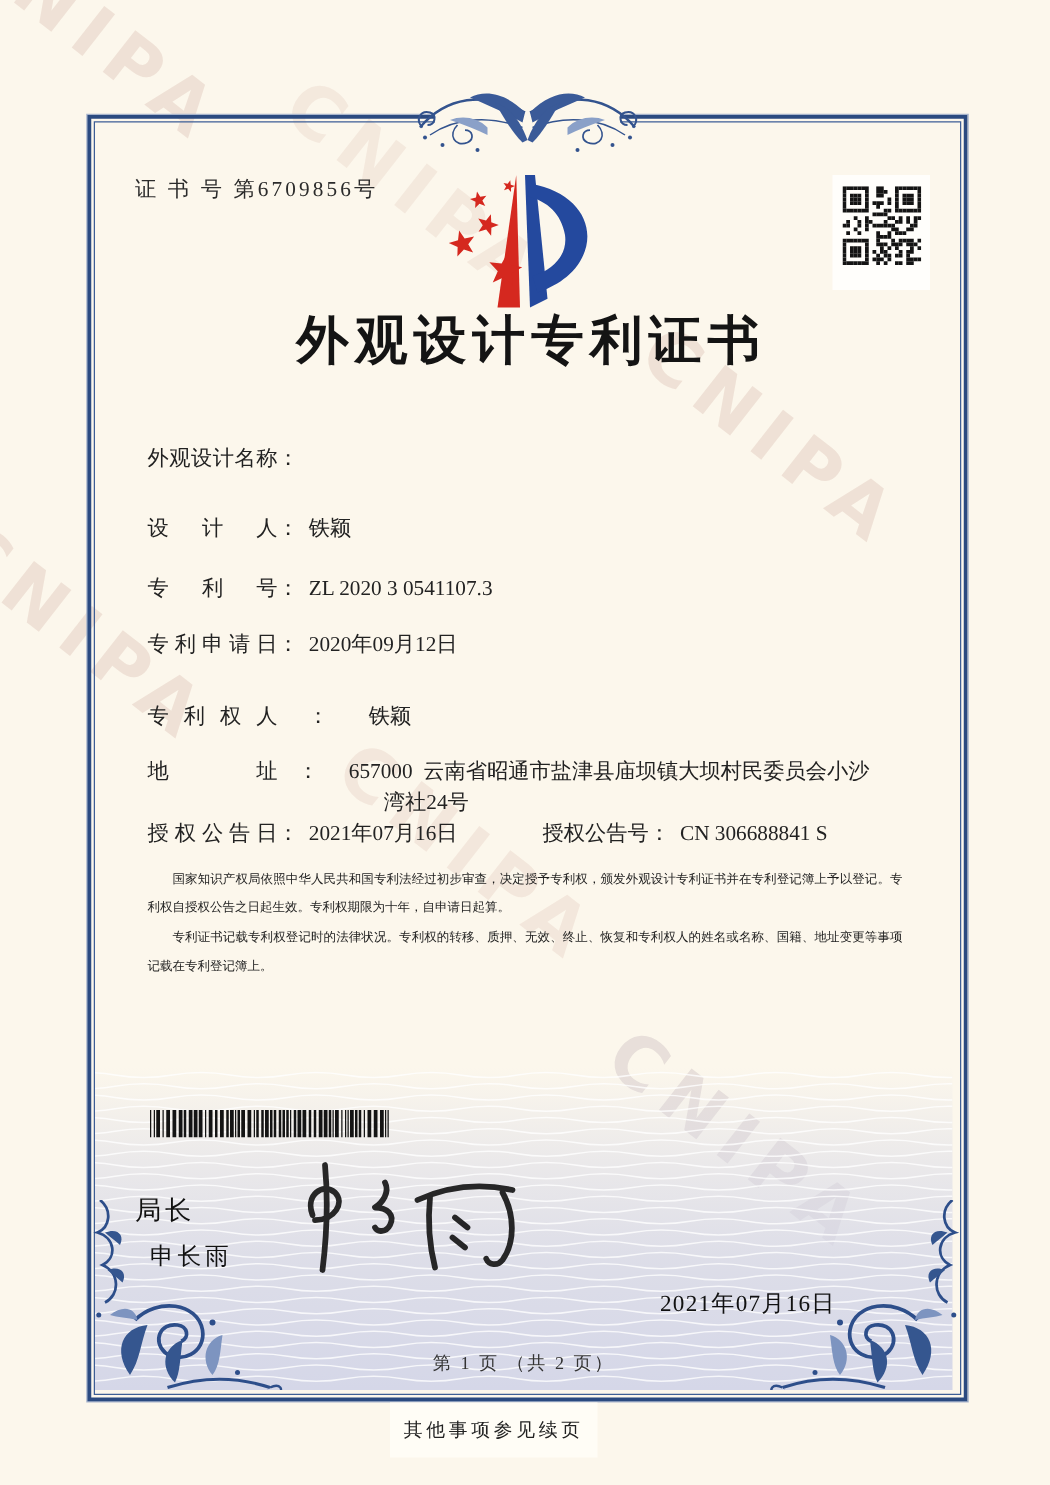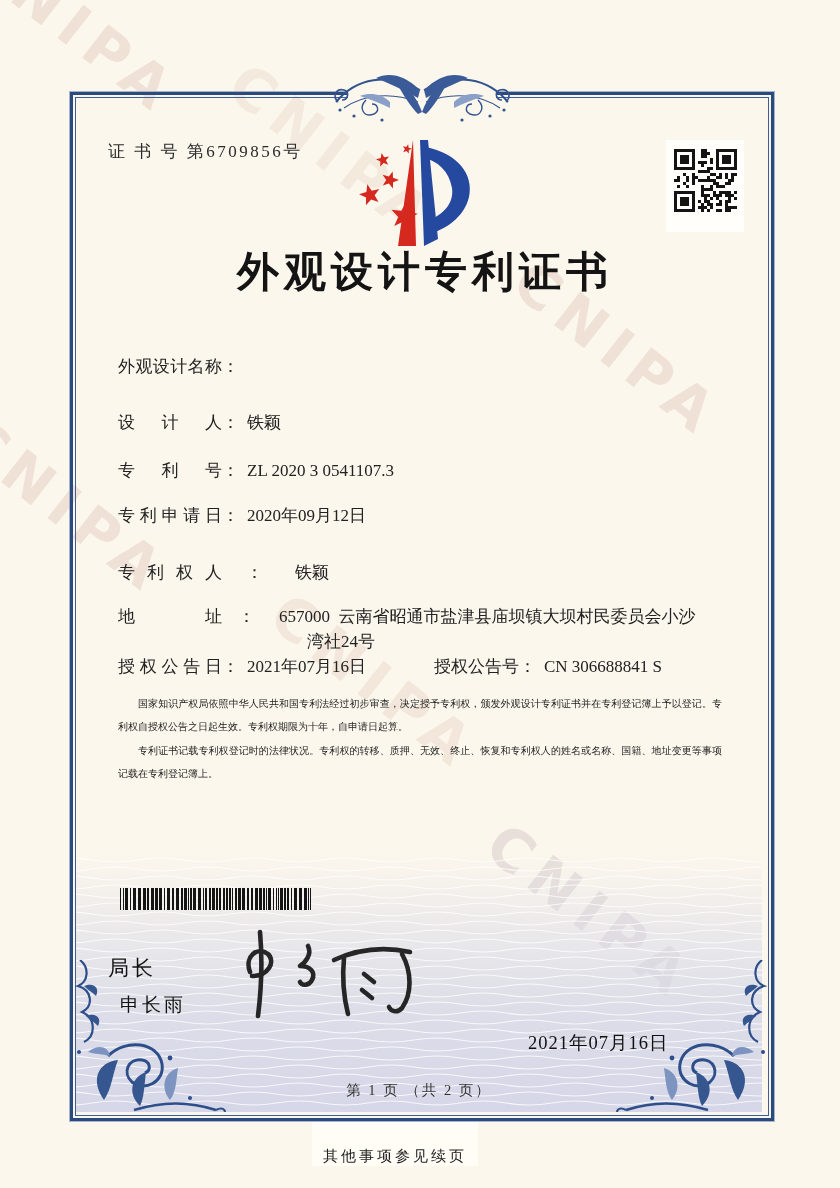--- a/index.html
+++ b/index.html
@@ -64,21 +64,21 @@
     font-size:10px;line-height:23.3px;text-align:justify;color:#1e1e1e;}
   .legal p{margin:0;text-indent:2em;}
   
   .barcode{position:absolute;left:120px;top:888px;z-index:5;}
   .signer-title{position:absolute;left:108px;top:954px;font-size:21px;letter-spacing:3px;z-index:5;color:#111;}
   .signer-name{position:absolute;left:120px;top:992px;font-size:19px;letter-spacing:3px;z-index:5;color:#111;}
   .signature{position:absolute;left:222px;top:920px;z-index:5;}
   .issue-date{position:absolute;left:528px;top:1030px;font-size:18.5px;letter-spacing:1px;z-index:5;color:#111;}
   .page-info{position:absolute;left:70px;width:698px;top:1081px;text-align:center;font-size:14.5px;letter-spacing:2px;color:#333;z-index:5;font-family:Liberation Serif, serif;}
   .footer-note-box{position:absolute;left:312px;top:1122px;width:166px;height:44px;background:#fffdf6;z-index:5;
-    display:flex;align-items:flex-end;justify-content:center;}
+    display:flex;align-items:center;justify-content:center;}
   .footer-note{font-size:15px;letter-spacing:3px;color:#222;}
 </style>
 </head>
 <body>
 
 <div class="page">
 
   <div class="wm wm1">CNIPA</div>
   <div class="wm wm2">CNIPA</div>
   <div class="wm wm3">CNIPA</div>

